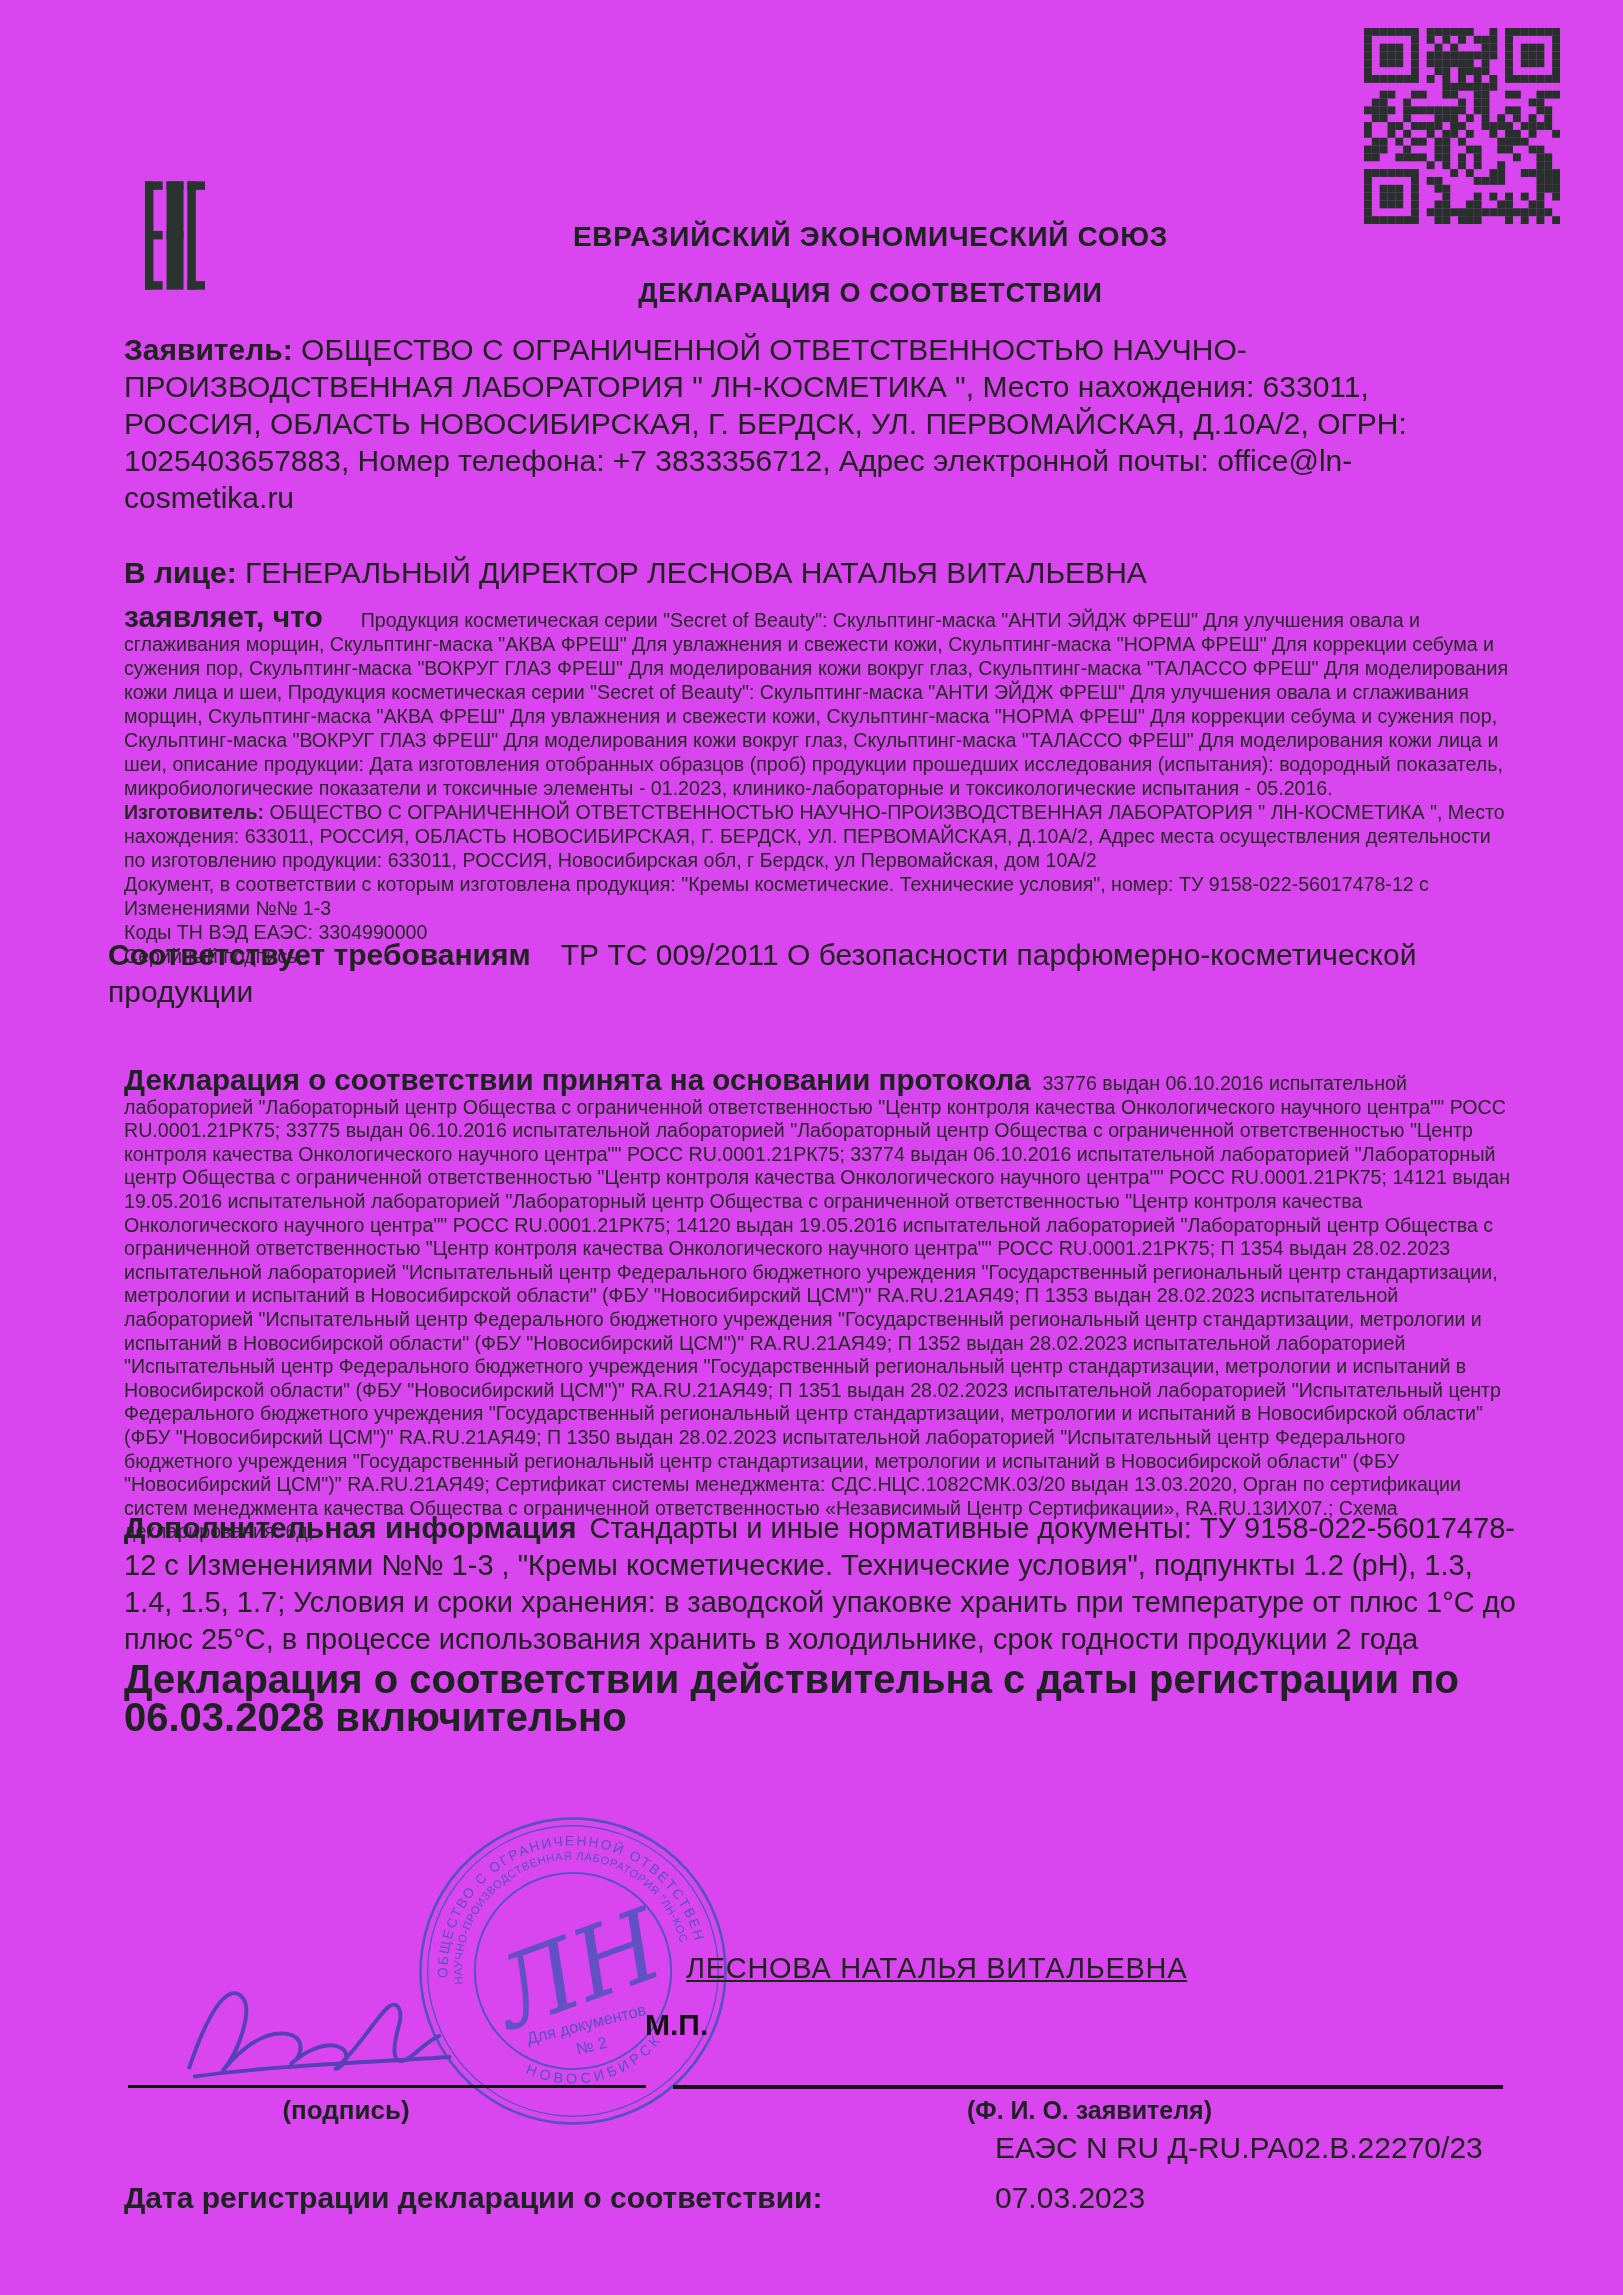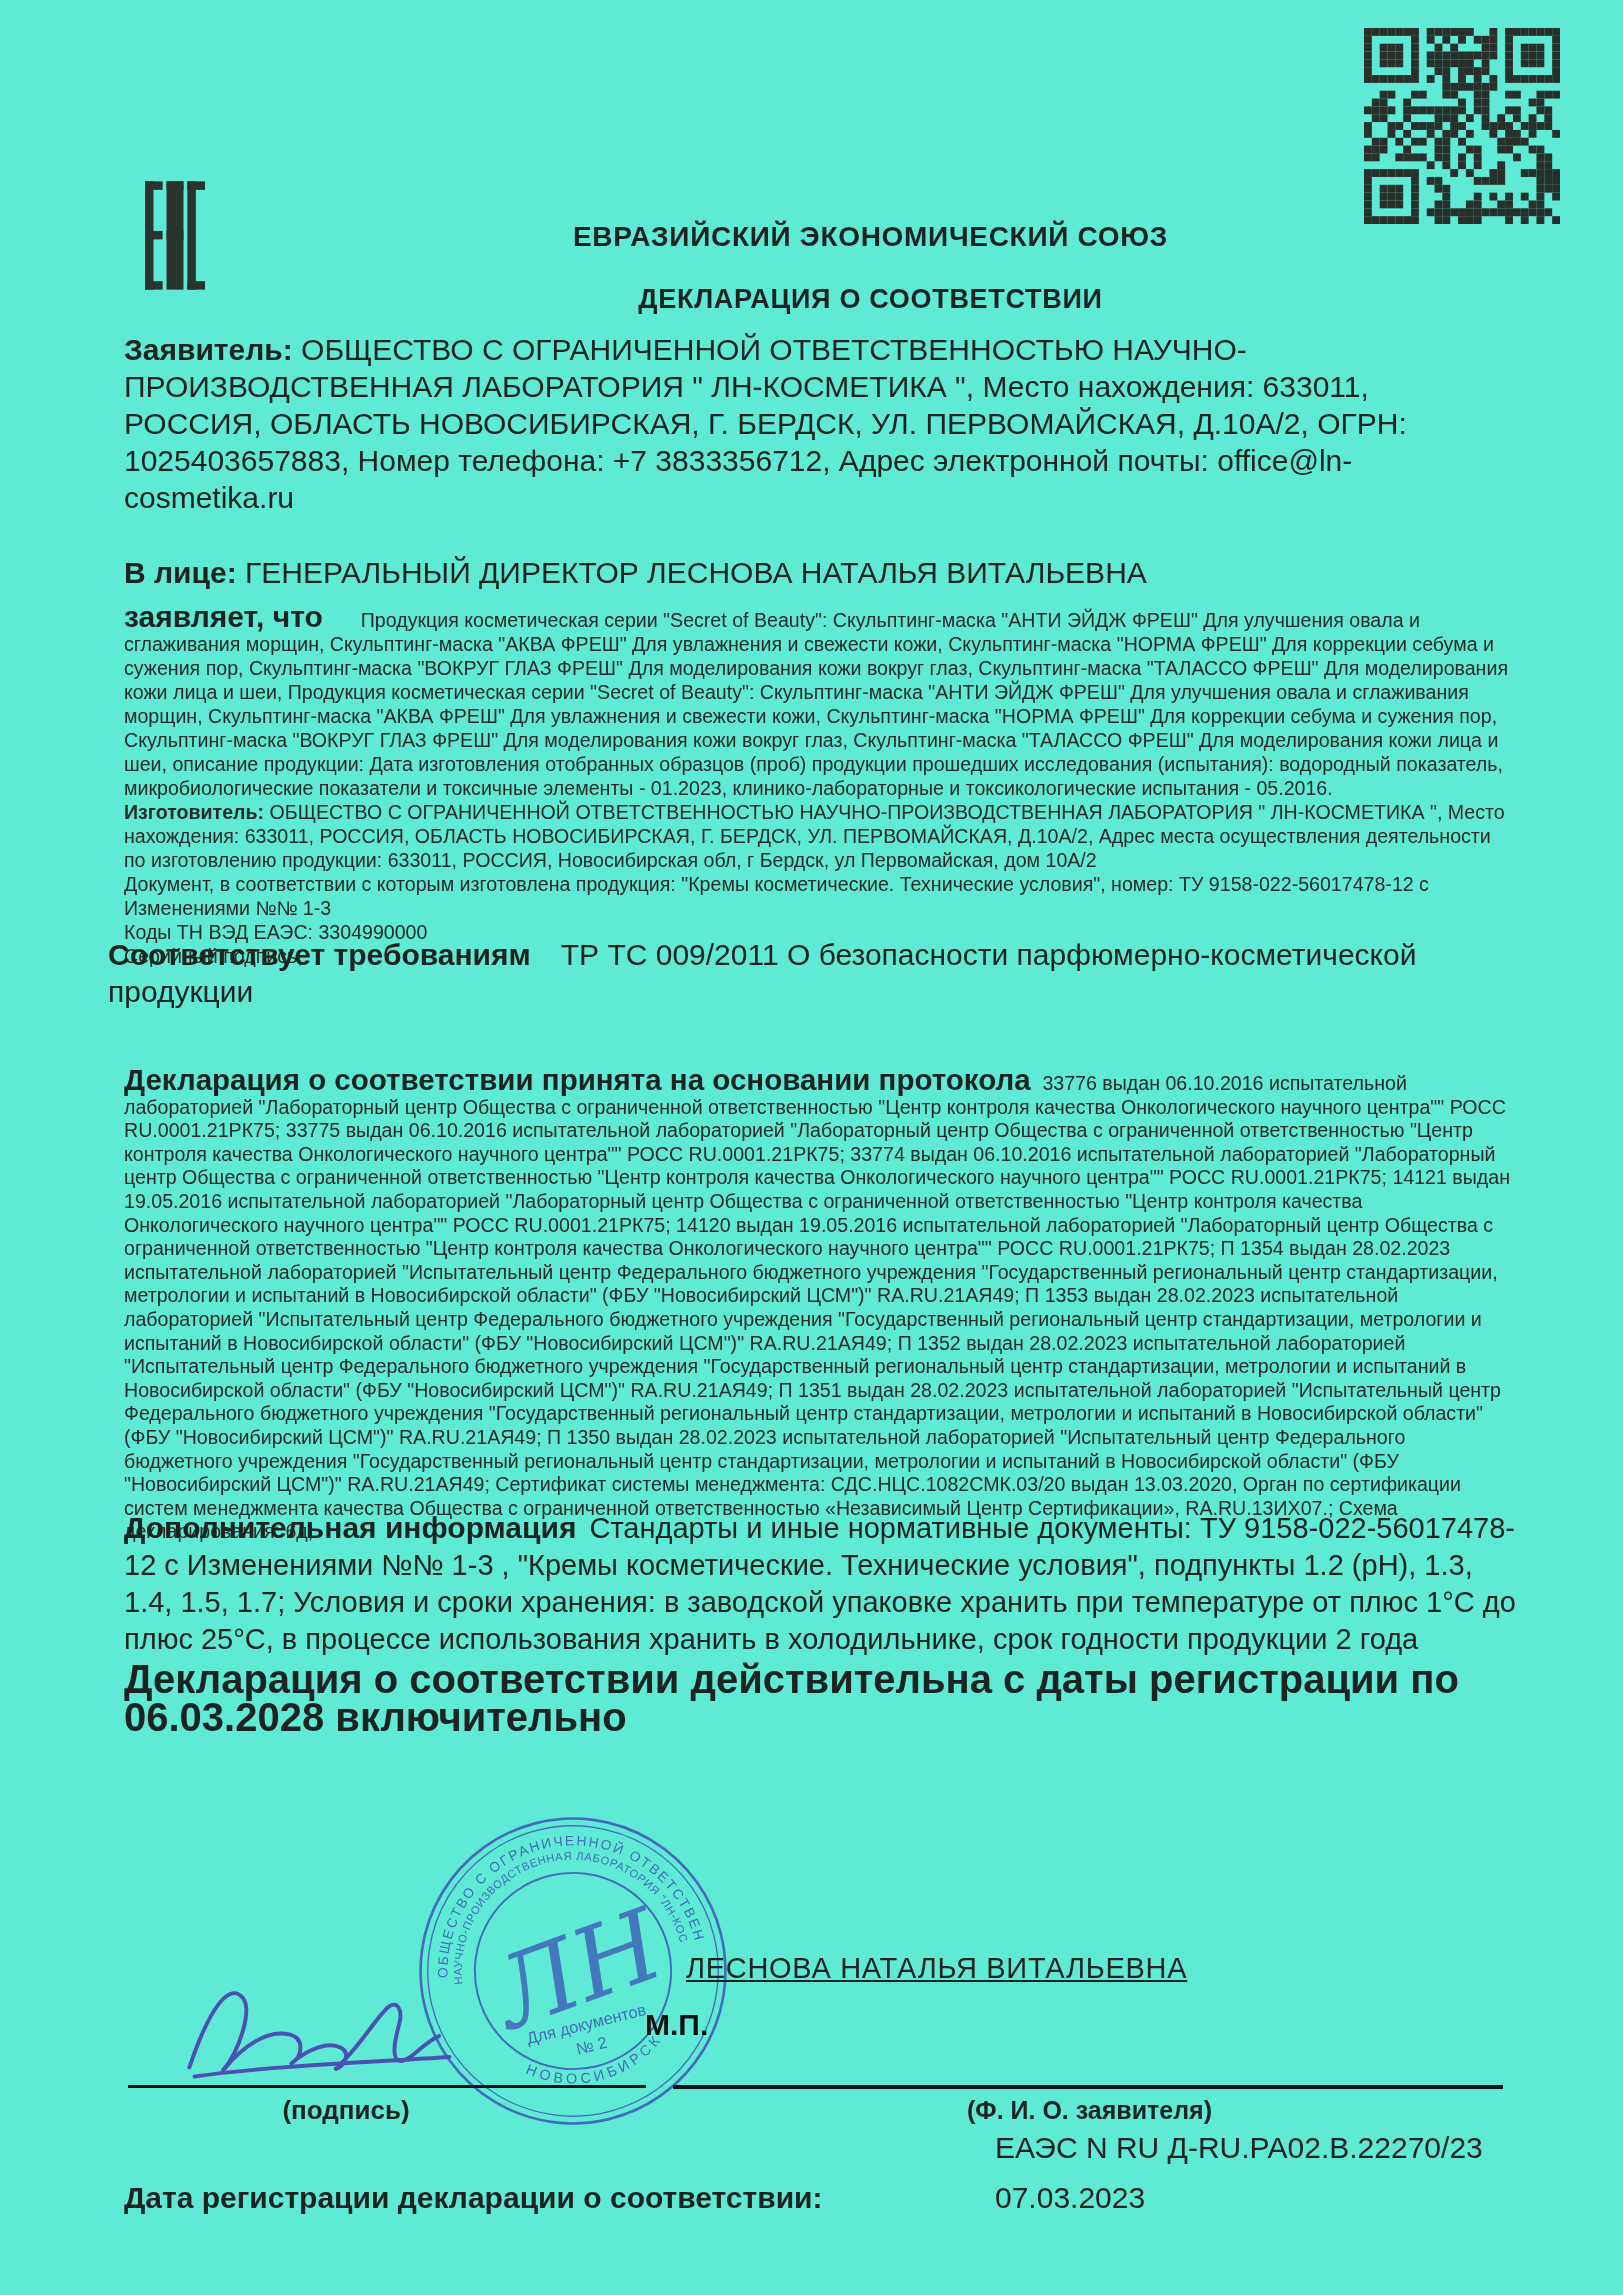--- a/index.html
+++ b/index.html
@@ -1,27 +1,27 @@
 <!DOCTYPE html>
 <html style="font-size:10.5px"><head>
 <meta charset="utf-8">
 <style>
   html,body{margin:0;padding:0;background:#8a8a8a;}
   .page{
-    position:relative;width:1623px;height:2295px;background:#5eead4;
+    position:relative;width:1623px;height:2295px;background:#d946ef;
     font-family:"Liberation Sans","DejaVu Sans",sans-serif;color:#24282 5;
     overflow:hidden;color:#242825;
   }
   .abs{position:absolute;}
   .b{font-weight:bold;}
   .center{text-align:center;}
   
   .title{left:118px;width:1505px;text-align:center;font-weight:bold;color:#1d2320;letter-spacing:0.7px;}
   .title1{top:221px;font-size:28px;}
-  .title2{top:284px;font-size:27px;}
+  .title2{top:278px;font-size:27px;}
   
   .big{font-size:30px;line-height:37px;color:#20241f;}
   .big .lbl{font-weight:bold;}
   
   .small-block{font-size:19.6px;line-height:24px;color:#272b26;}
   .small-block .head{font-size:30px;font-weight:bold;color:#1d2320;margin-right:38px;}
   .proto-block{font-size:19.6px;line-height:23.6px;color:#272b26;}
   .proto-block .head{font-size:29.5px;font-weight:bold;color:#1d2320;margin-right:11.8px;}
   .addl-block{font-size:29px;line-height:37px;color:#20241f;}
   .addl-block .head{font-size:30px;font-weight:bold;color:#1d2320;margin-right:13px;}

